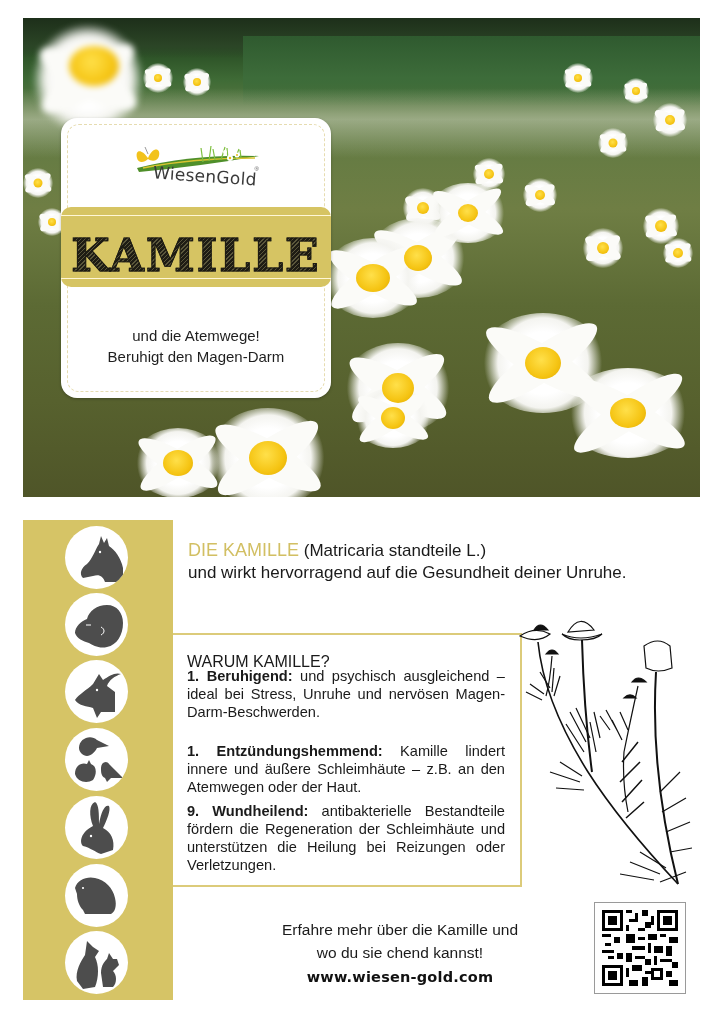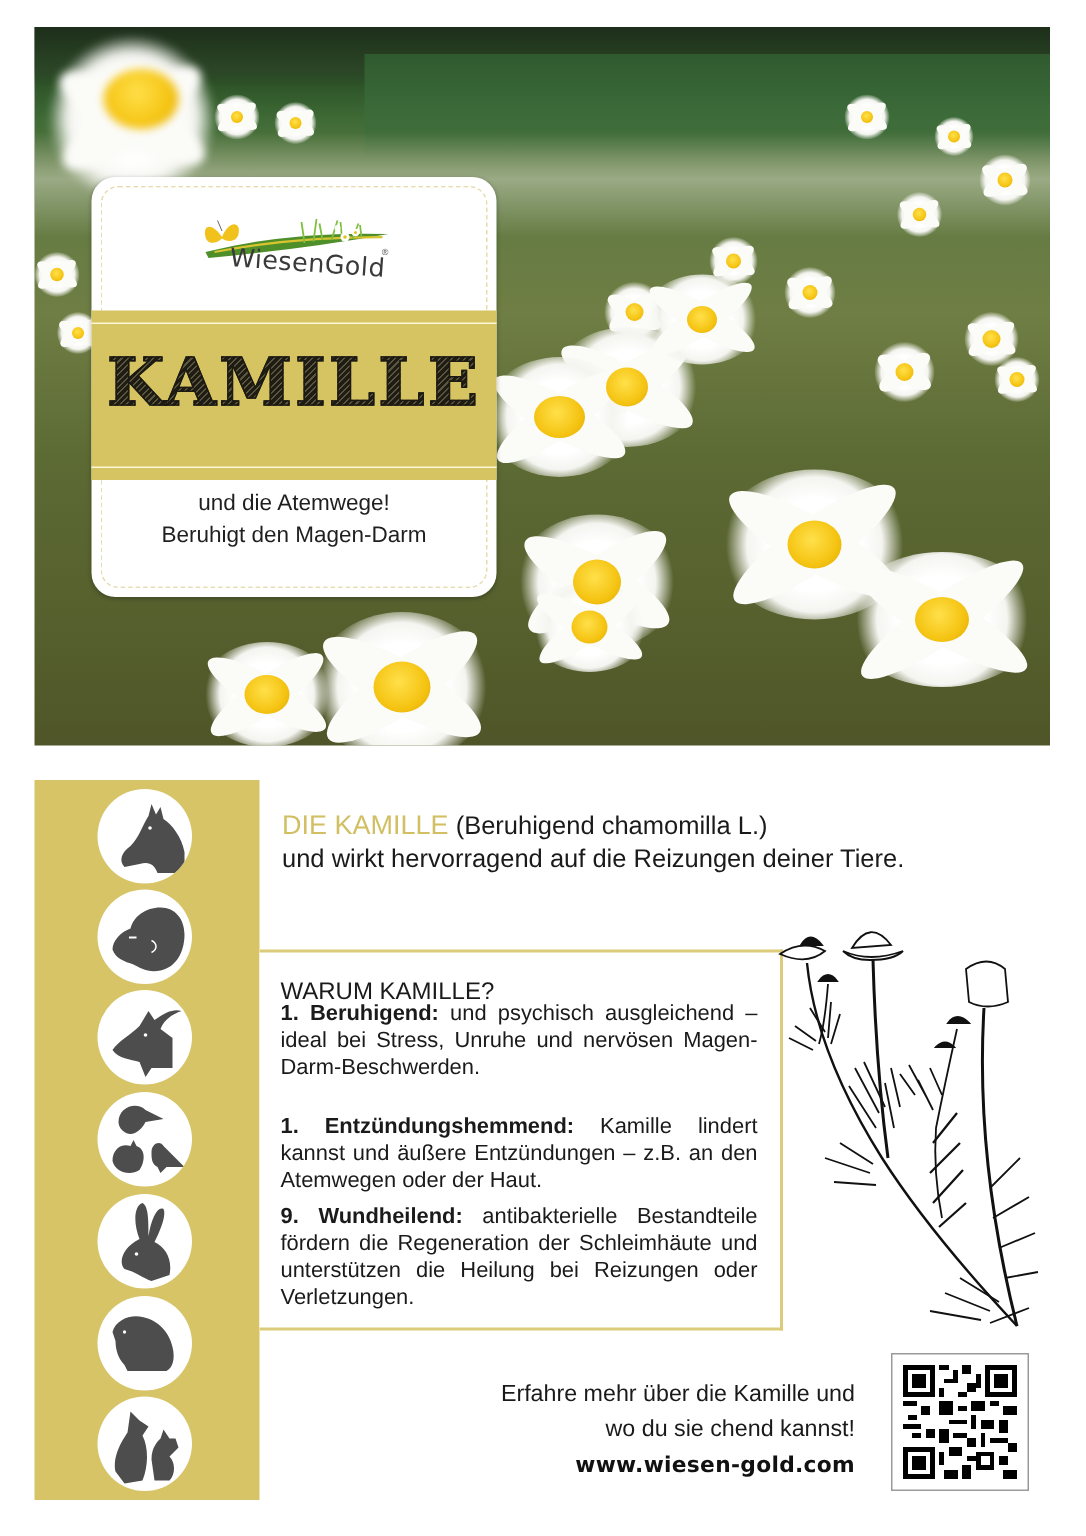--- a/index.html
+++ b/index.html
@@ -54,22 +54,23 @@
     position: absolute; left: 6px; top: 6px; right: 6px; bottom: 6px;
     border: 1px dashed #e6dcb0; border-radius: 12px;
   }
   .logo { position: absolute; left: 72px; top: 26px; width: 130px; height: 58px; }
   .logo-text {
     position: absolute; left: 20px; top: 22px; font-size: 17px; letter-spacing: 0.3px;
     color: #3a3a3a; font-family: "DejaVu Sans", sans-serif; transform: rotate(4deg);
   }
   .logo-reg { position: absolute; right: 4px; top: 22px; font-size: 6px; color: #555; }
   .band {
-    position: absolute; left: 0; top: 89px; width: 100%; height: 113px;
+    position: absolute; left: 0; top: 89px; width: 100%; height: 80px;
     background: #d6c463;
+    border-radius: 10px;
   }
   .band .line-top, .band .line-bot {
     position: absolute; left: 0; width: 100%; height: 1px; background: #fff7d6;
   }
   .band .line-top { top: 8px; }
   .band .line-bot { bottom: 8px; }
   .band-title {
     position: absolute; left: 0; top: 23px; width: 100%; text-align: center;
     font-family: "DejaVu Serif", serif; font-weight: bold; font-size: 44px; letter-spacing: 2px;
     color: #2e2b1e;
@@ -104,21 +105,21 @@
   }
   .why-title { position: absolute; left: 14px; top: 18px; font-size: 16px; color: #1a1a1a; }
   .why-item {
     position: absolute; left: 14px; width: 318px; font-size: 14.6px; line-height: 18px;
     text-align: justify; color: #1a1a1a; hyphens: manual;
   }
   .why-item b { font-weight: bold; }
 
   .plant { position: absolute; left: 510px; top: 612px; width: 190px; height: 280px; }
 
-  .cta { position: absolute; left: 230px; top: 918px; width: 340px; text-align: right; }
+  .cta { position: absolute; left: 230px; top: 918px; width: 340px; text-align: center; }
   .cta-text { font-size: 15.5px; line-height: 23px; color: #1a1a1a; }
   .cta-url { font-family: "DejaVu Sans", sans-serif; font-weight: bold; font-size: 14.5px; line-height: 26px; color: #111; letter-spacing: 0.2px; }
 
   .qr {
     position: absolute; left: 594px; top: 902px; width: 92px; height: 92px;
     border: 1px solid #9a9a9a; background: #fff; padding: 7px;
   }
   .qr svg { width: 76px; height: 76px; display: block; }
 </style>
 </head>
@@ -311,32 +312,32 @@
   <div class="animal" style="top:411px;">
     <svg viewBox="0 0 63 63">
       <path d="M12 50 C10 40 16 30 20 24 L22 10 L28 16 L34 20 L30 26 C34 34 34 46 30 56 L18 58 Z" fill="#4d4d4d"></path>
       <path d="M36 42 C36 34 40 30 42 28 L44 22 L48 28 L52 28 L54 34 L48 40 C52 44 52 52 48 56 L38 56 Z" fill="#4d4d4d"></path>
     </svg>
   </div>
 </div>
 
 <div class="intro">
   <div class="intro-head">
-    <span class="gold">DIE KAMILLE</span><span> (Beruhigend chamomilla L.)</span>
-  </div>
-  <div class="intro-body">und wirkt hervorragend auf die Reizungen deiner Tiere.</div>
+    <span class="gold">DIE KAMILLE</span><span> (Matricaria standteile L.)</span>
+  </div>
+  <div class="intro-body">und wirkt hervorragend auf die Gesundheit deiner Unruhe.</div>
 </div>
 
 <div class="why-box">
   <div class="why-title">WARUM KAMILLE?</div>
   <div class="why-item" style="top:32px;">
     <b>1. Beruhigend:</b><span> und psychisch ausglei­chend – ideal bei Stress, Unruhe und nervösen Magen-Darm-Beschwerden.</span>
   </div>
   <div class="why-item" style="top:107px;">
-    <b>1. Entzündungshemmend:</b><span> Kamille lin­dert kannst und äußere Entzündungen – z.B. an den Atemwegen oder der Haut.</span>
+    <b>1. Entzündungshemmend:</b><span> Kamille lin­dert innere und äußere Schleimhäute – z.B. an den Atemwegen oder der Haut.</span>
   </div>
   <div class="why-item" style="top:167px;">
     <b>9. Wundheilend:</b><span> antibakterielle Be­standteile fördern die Regeneration der Schleimhäute und unterstützen die Hei­lung bei Reizungen oder Verletzungen.</span>
   </div>
 </div>
 
 <svg class="plant" viewBox="0 0 190 280" fill="none" stroke="#111" stroke-width="1.2">
 
   <path d="M10 24 Q25 14 40 22 Q28 32 10 24 Z" fill="#fff"></path>
   <path d="M24 18 Q30 8 38 18 Z" fill="#111"></path>

